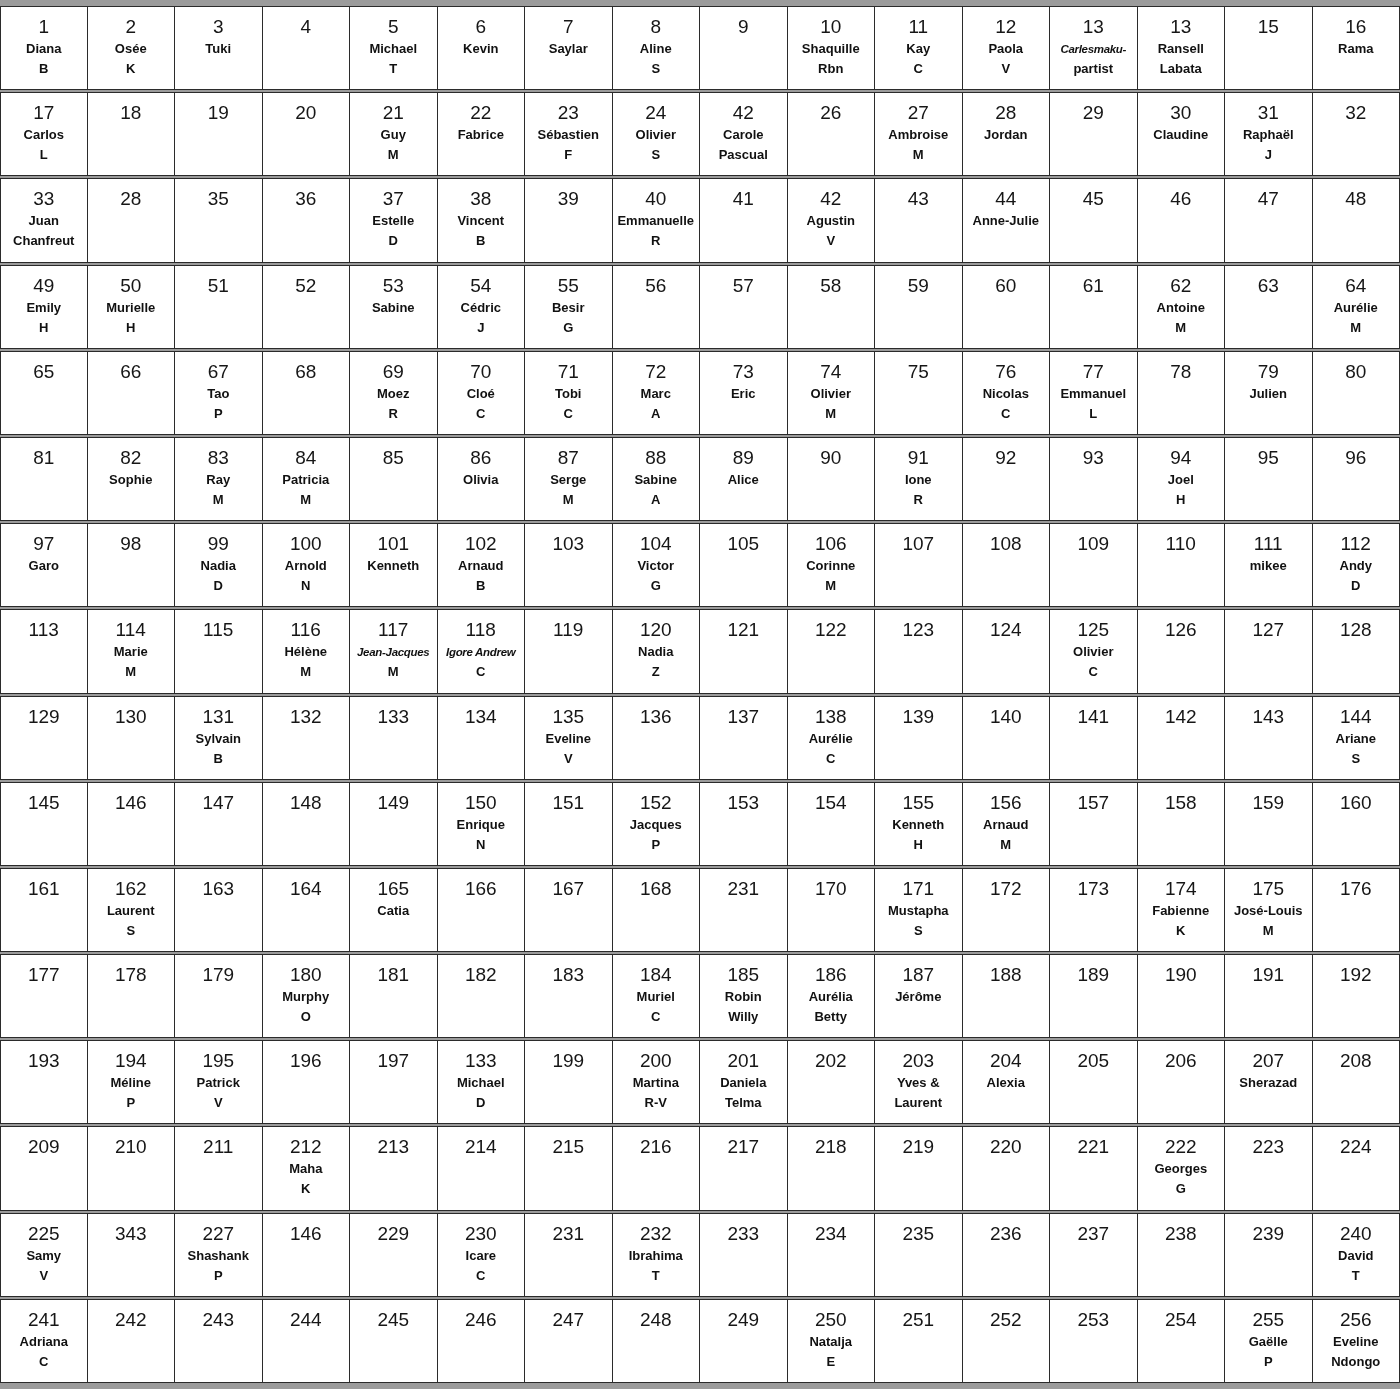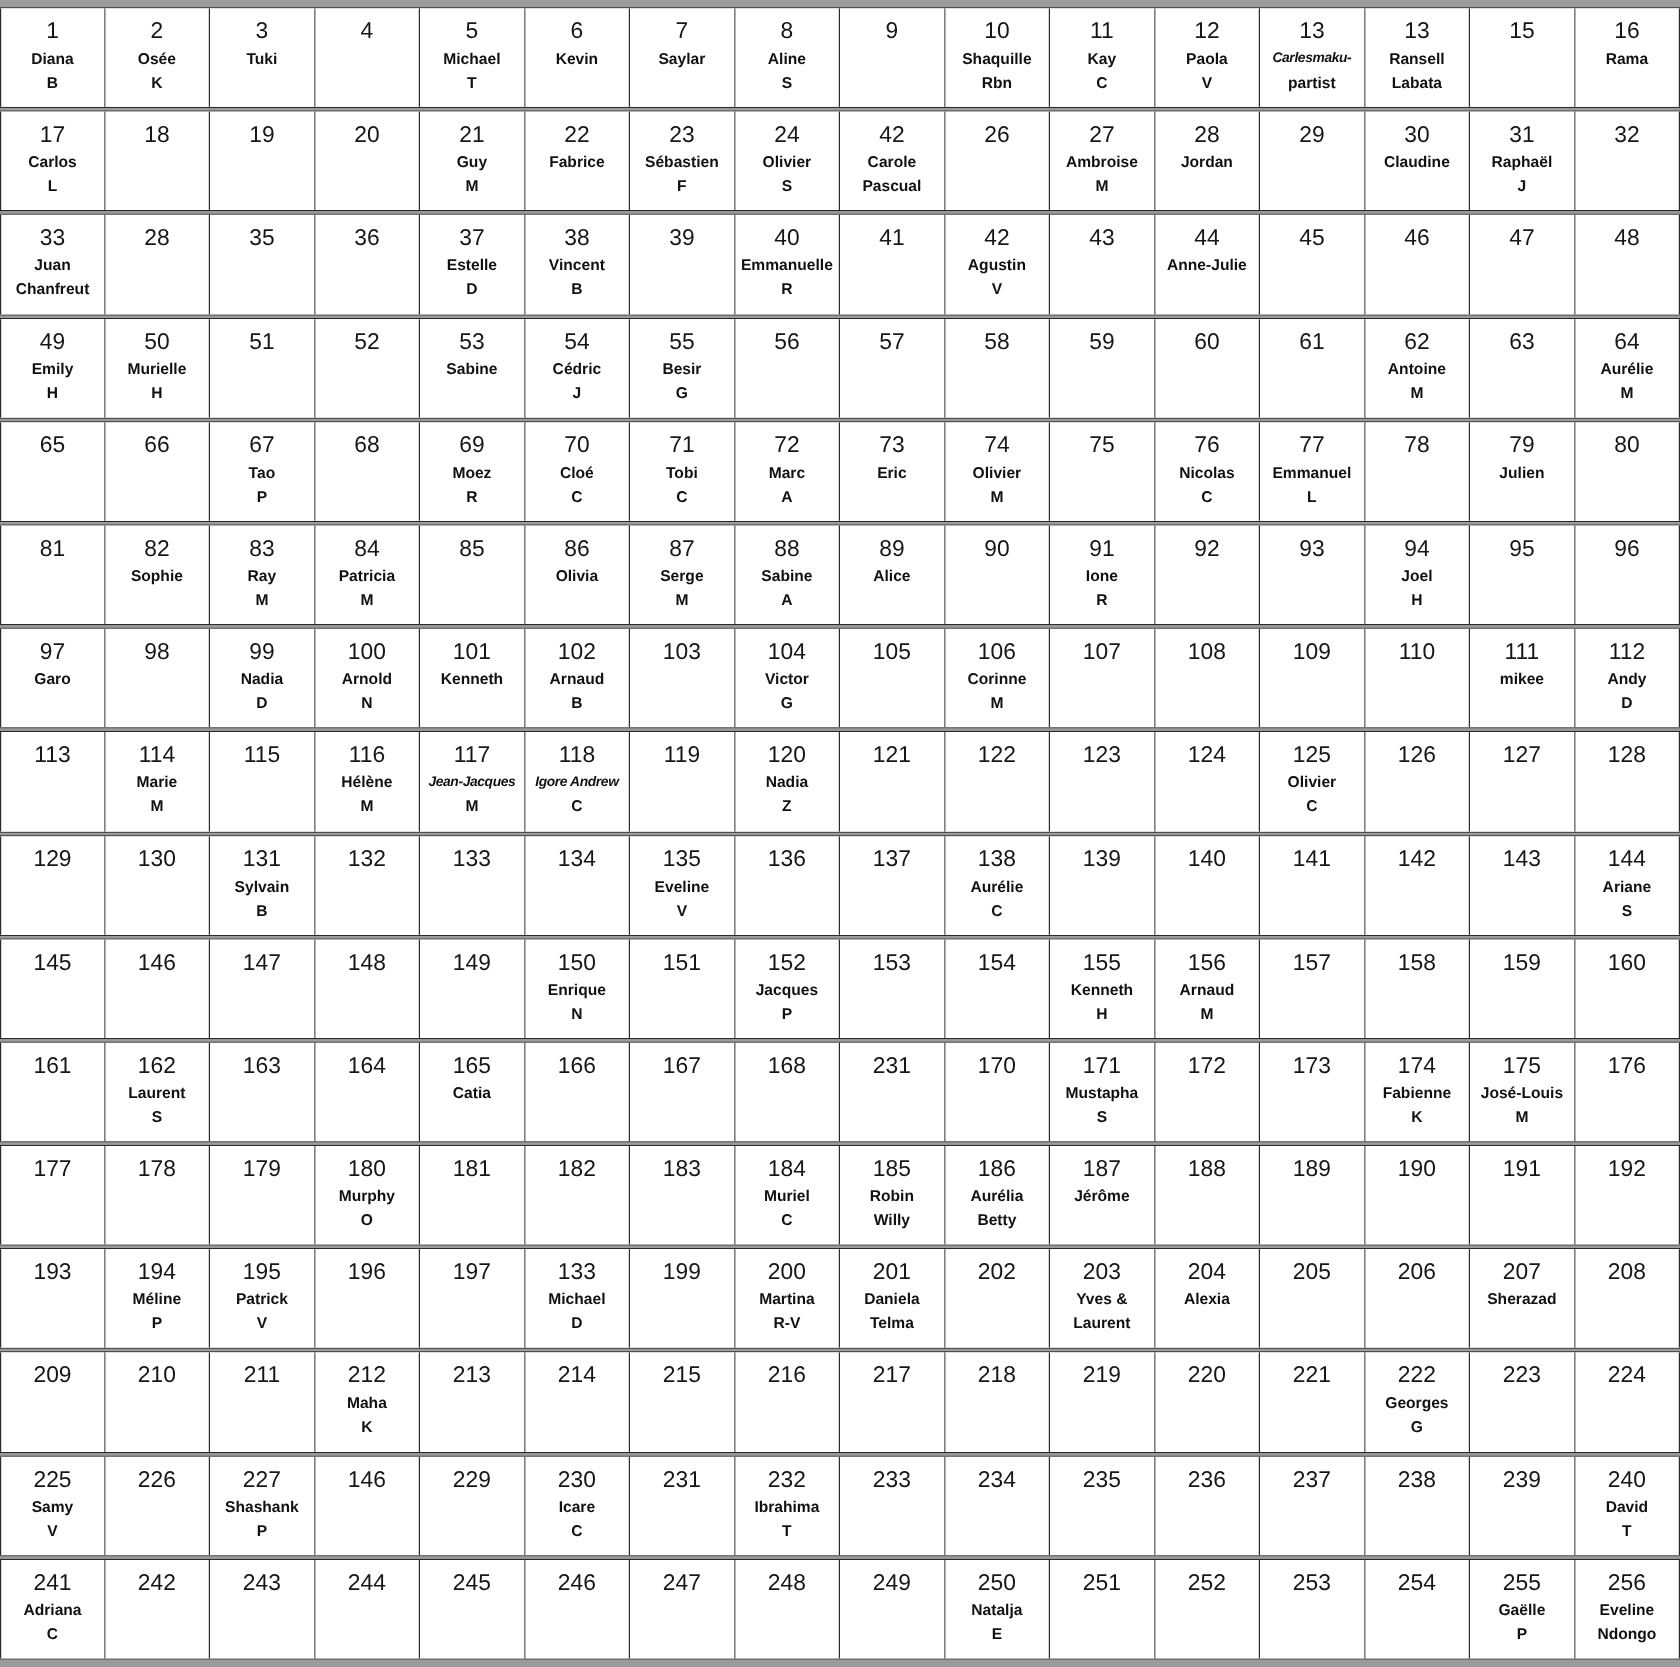--- a/index.html
+++ b/index.html
@@ -929,21 +929,21 @@
         <div class="num">224</div>
       </div>
     </div>
     <div class="row">
       <div class="cell">
         <div class="num">225</div>
         <div class="nameline">Samy</div>
         <div class="nameline">V</div>
       </div>
       <div class="cell">
-        <div class="num">226</div>
+        <div class="num">343</div>
       </div>
       <div class="cell">
         <div class="num">227</div>
         <div class="nameline">Shashank</div>
         <div class="nameline">P</div>
       </div>
       <div class="cell">
         <div class="num">146</div>
       </div>
       <div class="cell">

